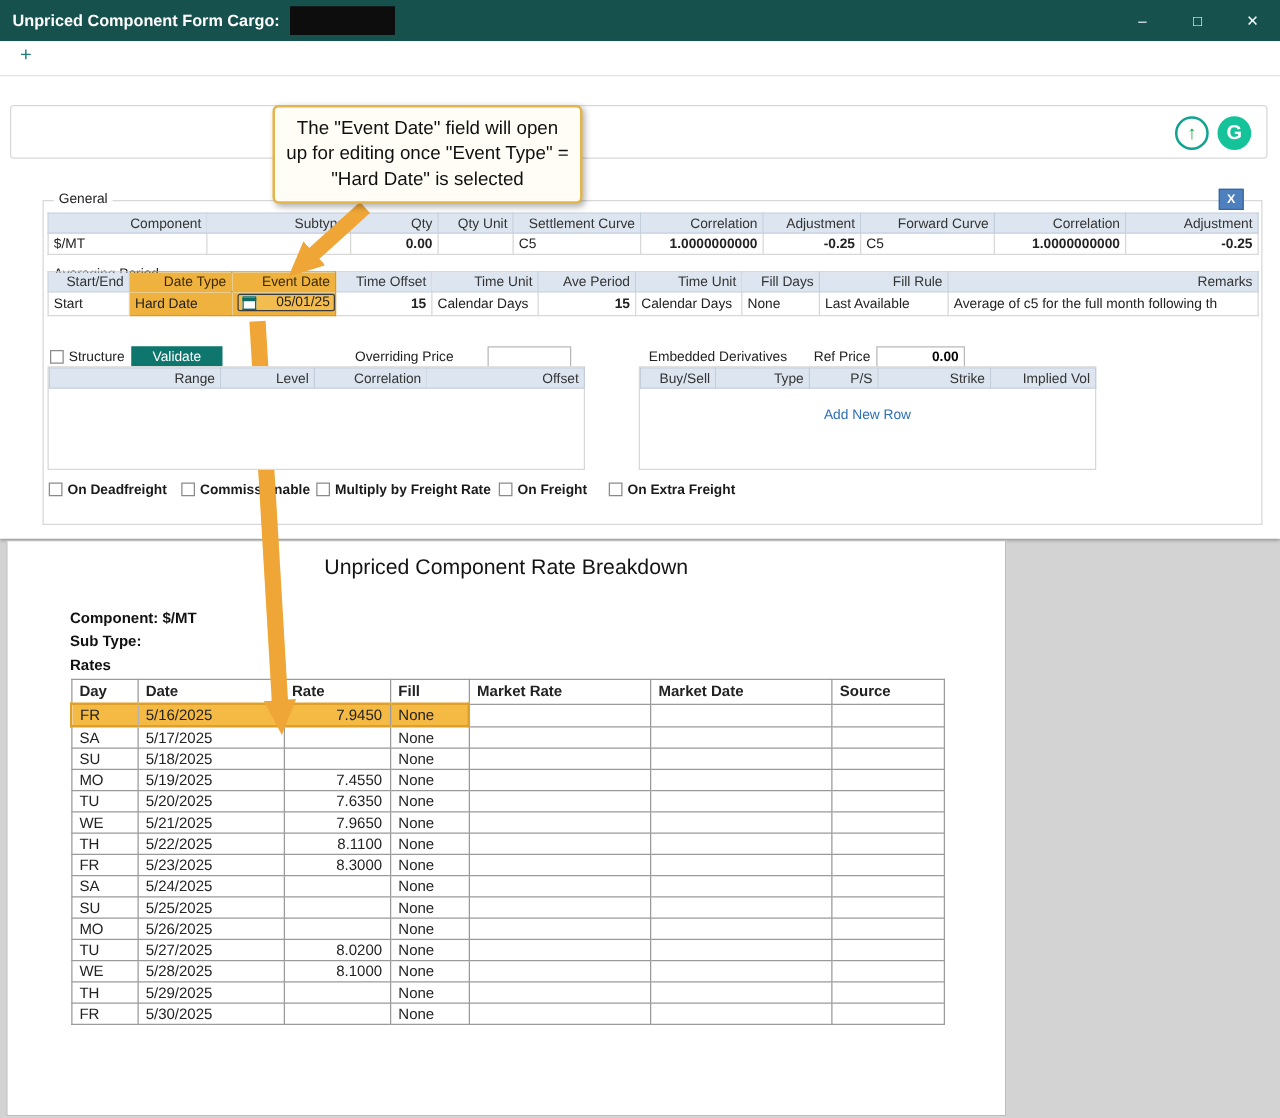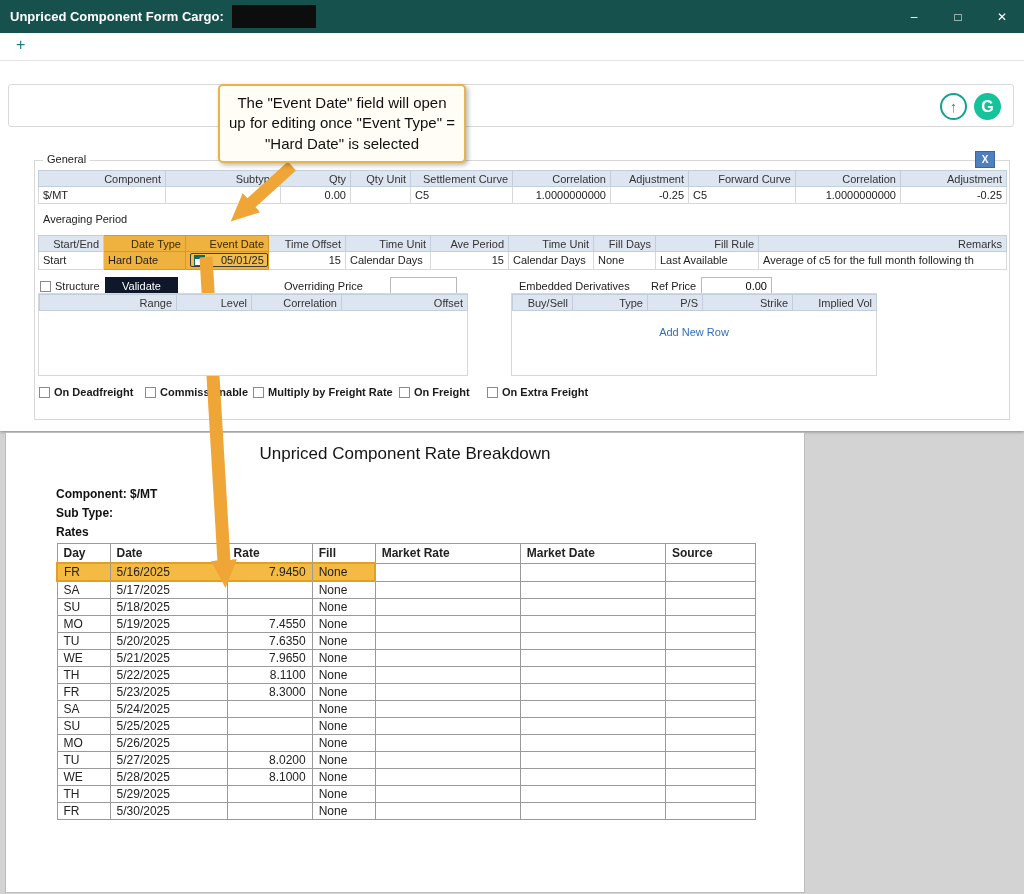--- a/index.html
+++ b/index.html
@@ -32,33 +32,33 @@
     font-size:15px; line-height:1.35; text-align:center; color:#101010; }
 
   
   .general-group { position:absolute; left:34px; top:160px; width:976px; height:260px; border:1px solid #d8d8d8; }
   .group-label { position:absolute; left:8px; top:-8px; background:#fff; padding:0 4px; font-size:11px; color:#222; }
   .group-close { position:absolute; right:14px; top:-10px; width:20px; height:17px; background:#4d80bd; border:1px solid #3a66a0; color:#fff; font-size:10px; font-weight:bold; text-align:center; line-height:16px; cursor:default; }
 
   table.grid { border-collapse:collapse; table-layout:fixed; font-size:11px; }
   table.grid th { background:#dde6f0; border:1px solid #c3cedd; font-weight:normal; text-align:right; padding:1px 4px; height:16px; color:#333; white-space:nowrap; overflow:hidden; }
   table.grid td { background:#fff; border:1px solid #d8d8d8; padding:1px 4px; height:17px; white-space:nowrap; overflow:hidden; }
-  .right { text-align:right; }
+  .right { text-align:right;font-weight:bold; }
   .hl-h { background:#f0b23e !important; border-color:#d69b22 !important; color:#3a2a00 !important; }
   .hl-c { background:#f0b23e !important; border-color:#d69b22 !important; }
   .gen-table { position:absolute; left:3px; top:9px; width:968px; }
   .avg-label { position:absolute; left:8px; top:52px; font-size:11px; color:#222; }
-  .avg-table { position:absolute; left:3px; top:74px; width:968px; }
+  .avg-table { position:absolute; left:3px; top:56px; width:968px; }
 
   .date-box { display:inline-flex; align-items:center; gap:16px; border:1px solid #3c3c3c; border-radius:2px; background:#f2bc4e; padding:0 3px; height:14px; }
   .cal-icon { display:inline-block; width:11px; height:11px; border:1px solid #0d6b66; background:linear-gradient(#0d6b66 0 3px, #ffffff 3px); }
 
   .ctl-label { position:absolute; font-size:11px; color:#222; white-space:nowrap; }
   .chk { display:inline-block; width:11px; height:11px; border:1px solid #8a8a8a; background:#fff; vertical-align:-2px; margin-right:4px; }
-  .validate-btn { position:absolute; left:70px; top:116px; width:73px; height:19px; background:#0f172a; color:#fff; font-size:11px; text-align:center; line-height:19px; cursor:default; }
+  .validate-btn { position:absolute; left:70px; top:116px; width:73px; height:19px; background:#0f766e; color:#fff; font-size:11px; text-align:center; line-height:19px; cursor:default; }
   .ctl-input { position:absolute; top:116px; height:18px; border:1px solid #b9b9b9; font-size:11px; padding:0 4px; font-family:"Liberation Sans",sans-serif; }
 
   .sub-box { position:absolute; top:132px; background:#fff; border:1px solid #d8d8d8; z-index:4; }
   .range-box { left:3px; width:430px; height:83px; }
   .deriv-box { left:476px; width:366px; height:83px; }
   .sub-box table { width:100%; }
   .add-row-link { display:block; text-align:center; margin-top:15px; color:#2e6fba; font-size:11px; text-decoration:none; cursor:pointer; }
 
   .flag { position:absolute; top:225px; font-size:11px; font-weight:bold; color:#1a1a1a; white-space:nowrap; }
 

